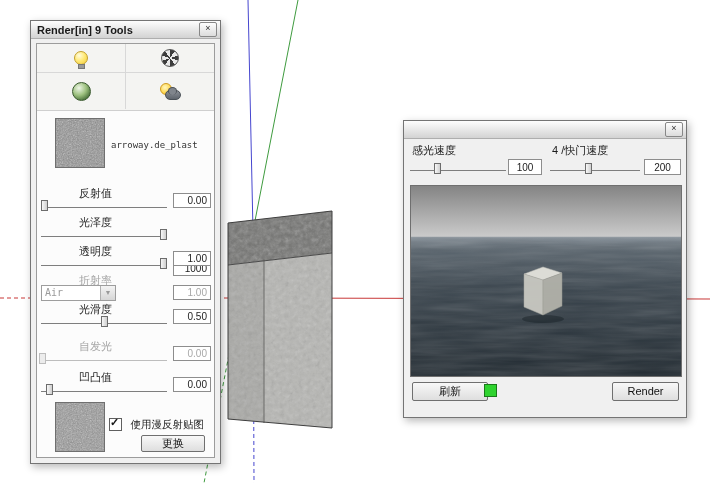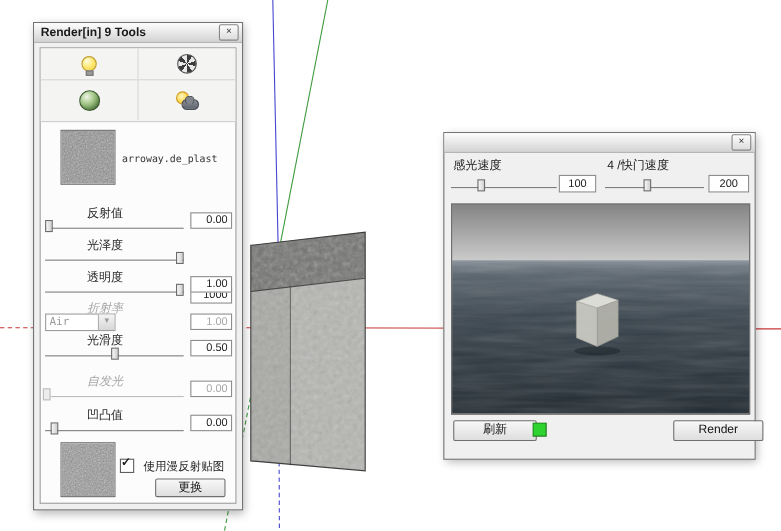--- a/index.html
+++ b/index.html
@@ -46,32 +46,32 @@
   .icon-suncloud .cloud{position:absolute;right:0;bottom:0;width:14px;height:8px;border-radius:5px;
     background:linear-gradient(#8a8f96,#5f656d);border:1px solid #4a5057;}
   .icon-suncloud .cloud::before{content:"";position:absolute;left:2px;top:-4px;width:7px;height:7px;border-radius:50%;
     background:#80858c;border:1px solid #4a5057;border-bottom:none;}
 
   .thumbsvg{position:absolute;border:1px solid #6f6f6f;}
   .mat-name{position:absolute;left:74px;top:96px;font-family:"DejaVu Sans Mono",monospace;font-size:9px;color:#333;}
 
   
   .plabel{position:absolute;left:6px;font-size:11px;color:#2a2a2a;margin-left:36px;}
-  .plabel.dis{color:#a6a6a6;font-style:italic;}
+  .plabel.dis{color:#a6a6a6;}
   .slider{position:absolute;left:4px;width:126px;height:13px;}
   .slider .track{position:absolute;left:0;right:0;top:9px;border-top:1px solid #7e7e7e;}
   .slider.dis .track{border-top-color:#bdbdbd;}
   .sthumb{position:absolute;top:2px;width:7px;height:11px;margin-left:-3px;box-sizing:border-box;
     background:linear-gradient(90deg,#f7f7f7,#cfcfcf);border:1px solid #6c6c6c;}
   .slider.dis .sthumb{background:#ececec;border-color:#bdbdbd;}
   .valbox{position:absolute;left:136px;width:38px;height:15px;box-sizing:border-box;background:#fff;
     border:1px solid #8d8d8d;font-family:"Liberation Sans",sans-serif;font-size:10px;text-align:right;
     padding:0 3px;color:#222;}
   .valbox.dis{color:#a8a8a8;}
-  .dropdown{position:absolute;left:4px;width:64px;height:16px;box-sizing:border-box;background:#fff;
+  .dropdown{position:absolute;left:4px;width:75px;height:16px;box-sizing:border-box;background:#fff;
     border:1px solid #9d9d9d;font-family:"DejaVu Sans Mono",monospace;font-size:10px;color:#9a9a9a;
     line-height:14px;padding-left:3px;}
   .ddarrow{position:absolute;right:0;top:0;width:14px;height:14px;
     background:linear-gradient(#f4f4f4,#d6d6d6);border-left:1px solid #b0b0b0;
     font-size:7px;line-height:14px;text-align:center;color:#9a9a9a;font-family:"Liberation Sans",sans-serif;}
 
   .checkrow{position:absolute;left:72px;top:371px;white-space:nowrap;}
   .checkbox{display:inline-block;width:11px;height:11px;background:#fff;border:1px solid #5f5f5f;
     vertical-align:middle;position:relative;box-sizing:content-box;}
   .check{position:absolute;left:0;top:-2px;font-size:11px;font-weight:700;color:#191919;line-height:11px;}
@@ -271,16 +271,16 @@
         <polygon points="113,88 132,81 151,87 132,94" fill="#dcdcd6" stroke="#b8b8b2" stroke-width="0.5"></polygon>
         <polygon points="113,88 132,94 132,129 113,121" fill="#c9c9c2" stroke="#a8a8a0" stroke-width="0.5" opacity="0.95"></polygon>
         <polygon points="132,94 151,87 151,120 132,129" fill="#b2b2aa" stroke="#9a9a92" stroke-width="0.5" opacity="0.95"></polygon>
       </svg>
     </div>
 
     <div class="btn" style="left:8px;top:261px;width:76px;height:19px;line-height:17px">刷新</div>
     <svg class="abs" style="left:80px;top:263px" width="14" height="14">
       <rect x="0.5" y="0.5" width="12" height="12" stroke="#1a7a1a" stroke-width="1" fill="#2fd32f"></rect>
     </svg>
-    <div class="btn" style="left:208px;top:261px;width:82px;height:19px;line-height:17px">Render</div>
+    <div class="btn" style="left:208px;top:261px;width:67px;height:19px;line-height:17px">Render</div>
   </div>
 
 </div>
 
 </body></html>

